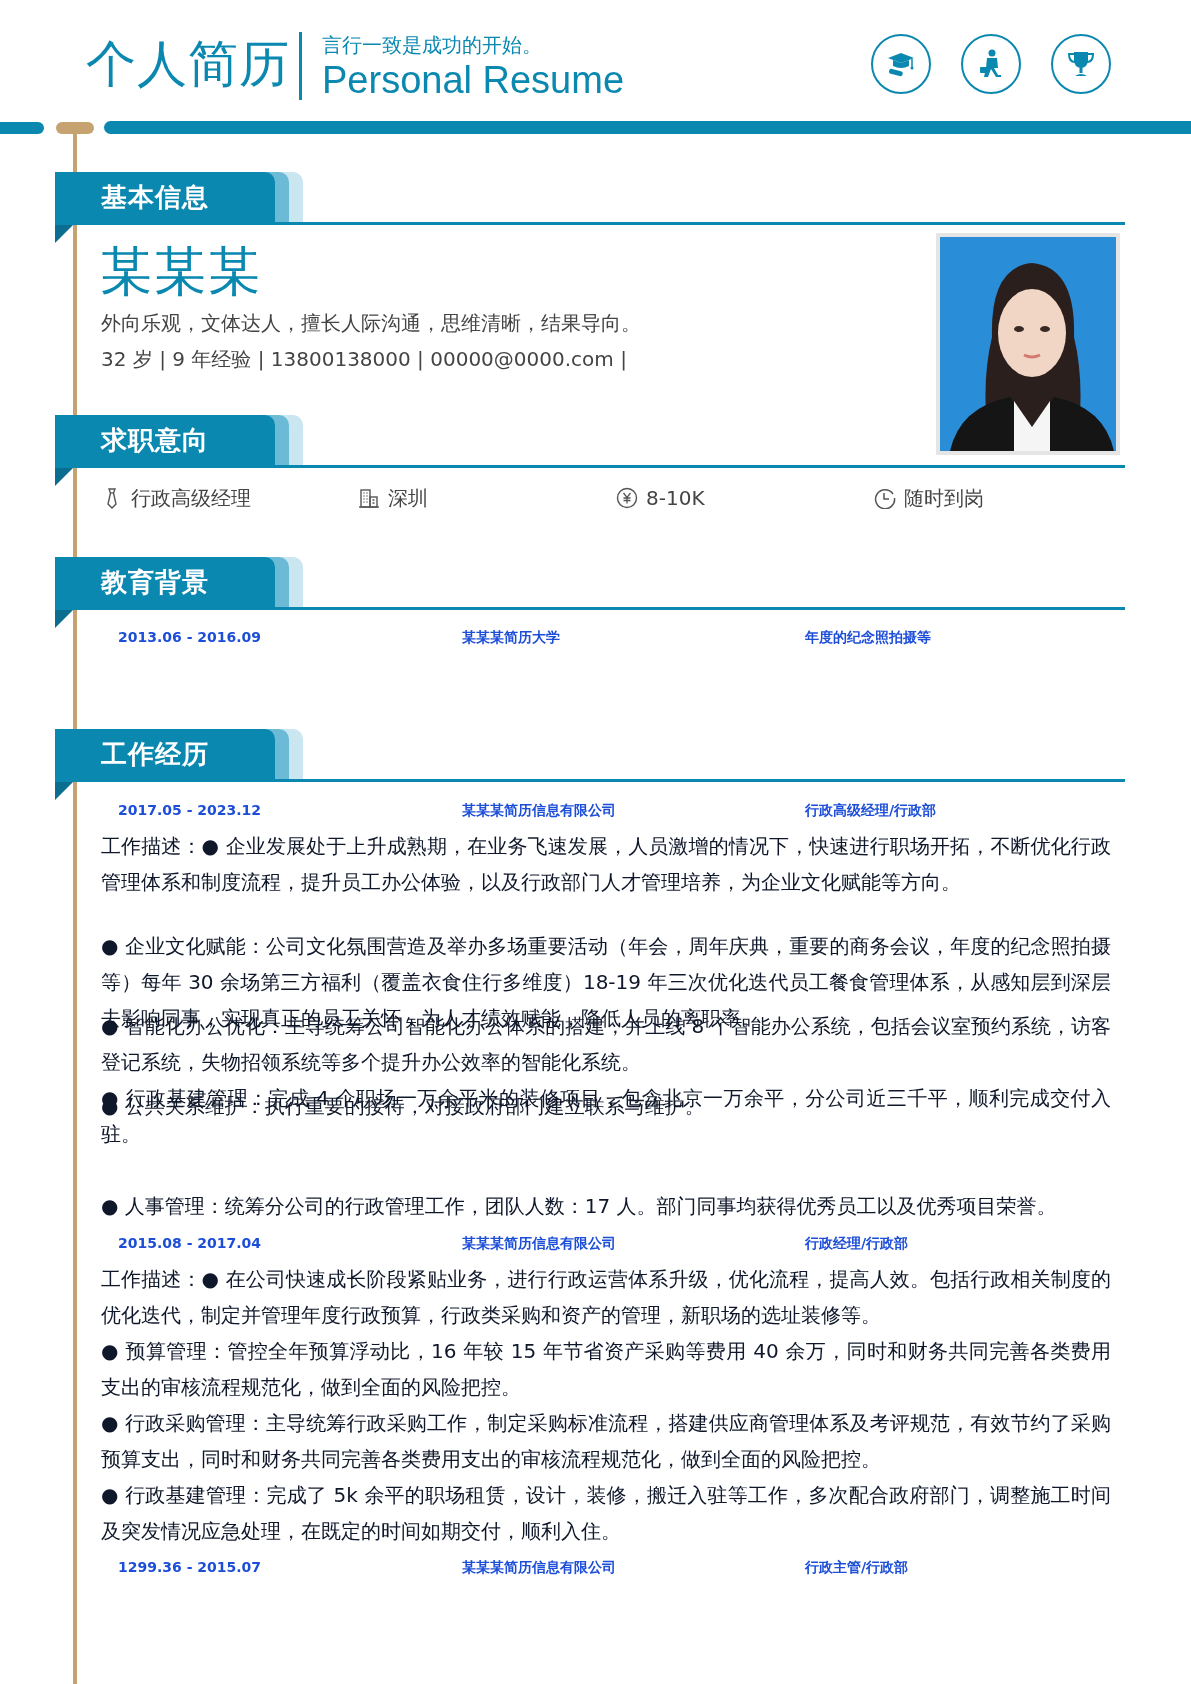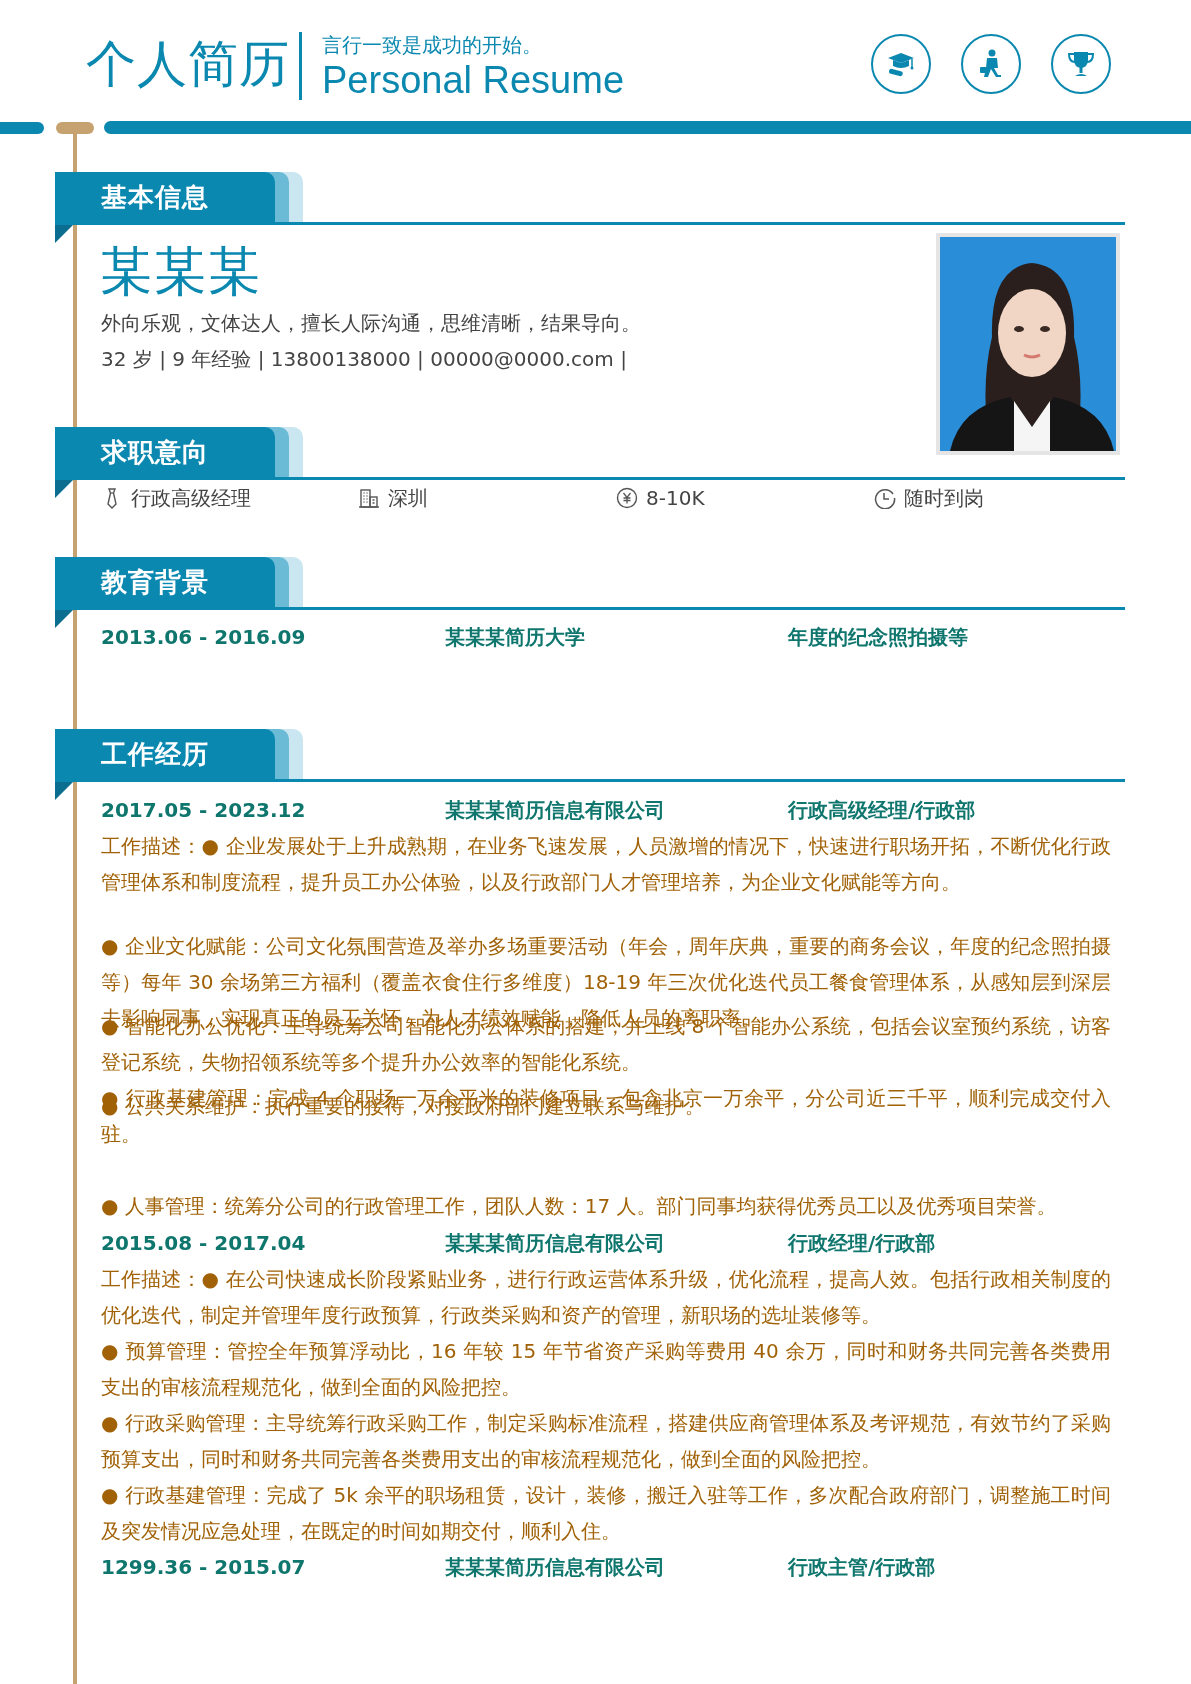--- a/index.html
+++ b/index.html
@@ -36,26 +36,26 @@
     .contact { position: absolute; left: 101px; top: 342px; font-size: 20px; line-height: 34px; color: #444; }
 
     .photo { position: absolute; left: 936px; top: 233px; width: 184px; height: 222px; background: #e5e5e5; padding: 4px; }
     .photo-inner { width: 100%; height: 100%; background: #2a8dd8; position: relative; overflow: hidden; }
 
     
     .intent { position: absolute; top: 482px; height: 32px; display: flex; align-items: center; font-size: 20px; color: #444; }
     .intent svg { width: 22px; height: 22px; margin-right: 8px; }
 
     
-    .row { position: absolute; left: 101px; width: 1010px; height: 32px; font-size: 20px; line-height: 32px; font-weight: bold; color: #0f766e; }
+    .row { position: absolute; left: 118px; width: 1010px; height: 32px; font-size: 14px; line-height: 32px; font-weight: bold; color: #1d4ed8; }
     .row .c1 { position: absolute; left: 0; }
     .row .c2 { position: absolute; left: 344px; }
     .row .c3 { position: absolute; left: 687px; }
 
-    .para { position: absolute; left: 101px; width: 1010px; font-size: 20px; line-height: 36px; color: #a16207; text-align: justify; }
+    .para { position: absolute; left: 101px; width: 1010px; font-size: 20px; line-height: 36px; color: #0f172a; text-align: justify; }
   </style>
 </head>
 <body>
 
 <div class="hdr-title">个人简历</div>
 <div class="hdr-divider"></div>
 <div class="hdr-motto">言行一致是成功的开始。</div>
 <div class="hdr-en">Personal Resume</div>
 
 <div class="hdr-icon" style="left:871px;">
@@ -110,21 +110,21 @@
       <path d="M58 80 Q64 34 92 34 Q122 34 128 80 Q112 52 92 50 Q72 52 58 80 Z" fill="#2a1f1c"></path>
       <path d="M10 214 Q20 170 70 160 L92 190 L114 160 Q164 170 174 214 Z" fill="#151515"></path>
       <path d="M74 164 L92 190 L110 164 L110 214 L74 214 Z" fill="#f5f5f5"></path>
       <ellipse cx="79" cy="92" rx="5" ry="3" fill="#3a2a25"></ellipse>
       <ellipse cx="105" cy="92" rx="5" ry="3" fill="#3a2a25"></ellipse>
       <path d="M84 118 Q92 122 100 118" stroke="#d47a70" stroke-width="3" fill="none"></path>
     </svg>
   </div>
 </div>
 
-<div class="sec" style="top:415px;margin-top:12px;">
+<div class="sec" style="top:415px;">
   <div class="sec-bg3"></div>
     <div class="sec-bg2"></div>
     <div class="sec-bg"></div>
   <div class="sec-label">求职意向</div>
   <div class="sec-line"></div>
   <div class="sec-fold"></div>
 </div>
 
 <div class="intent" style="left:101px;text-align:right;">
   <svg viewBox="0 0 22 22">

